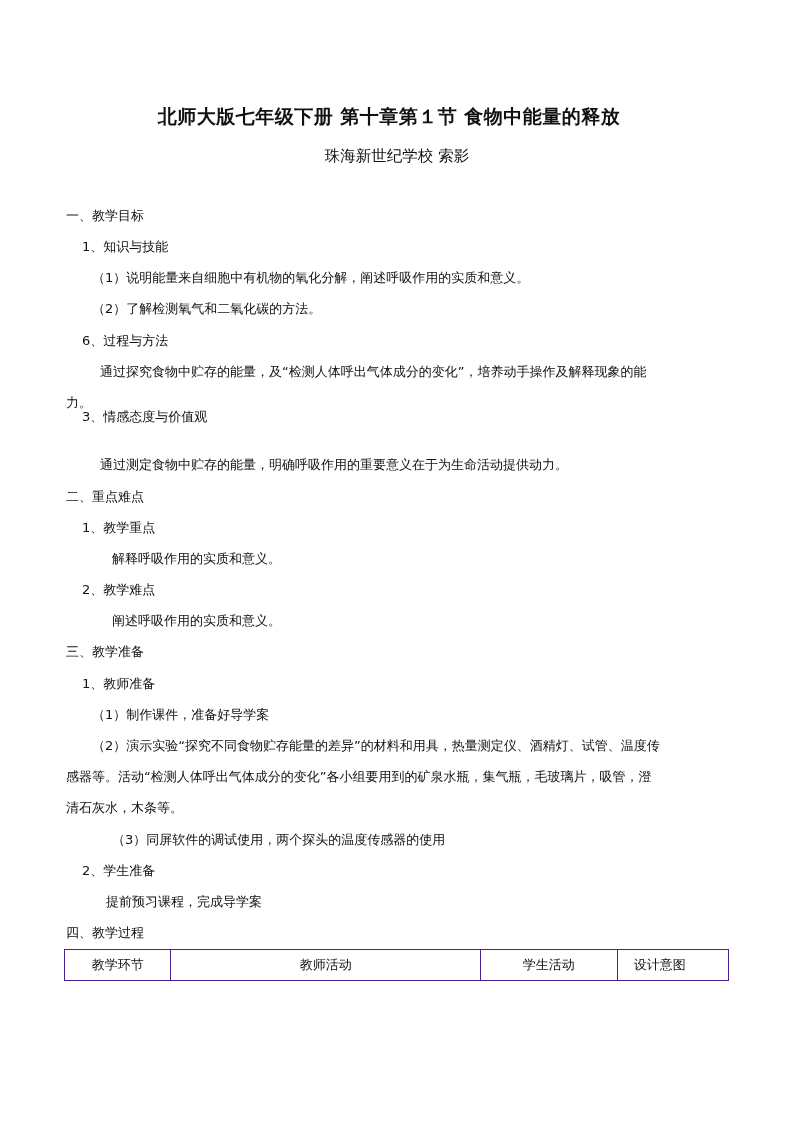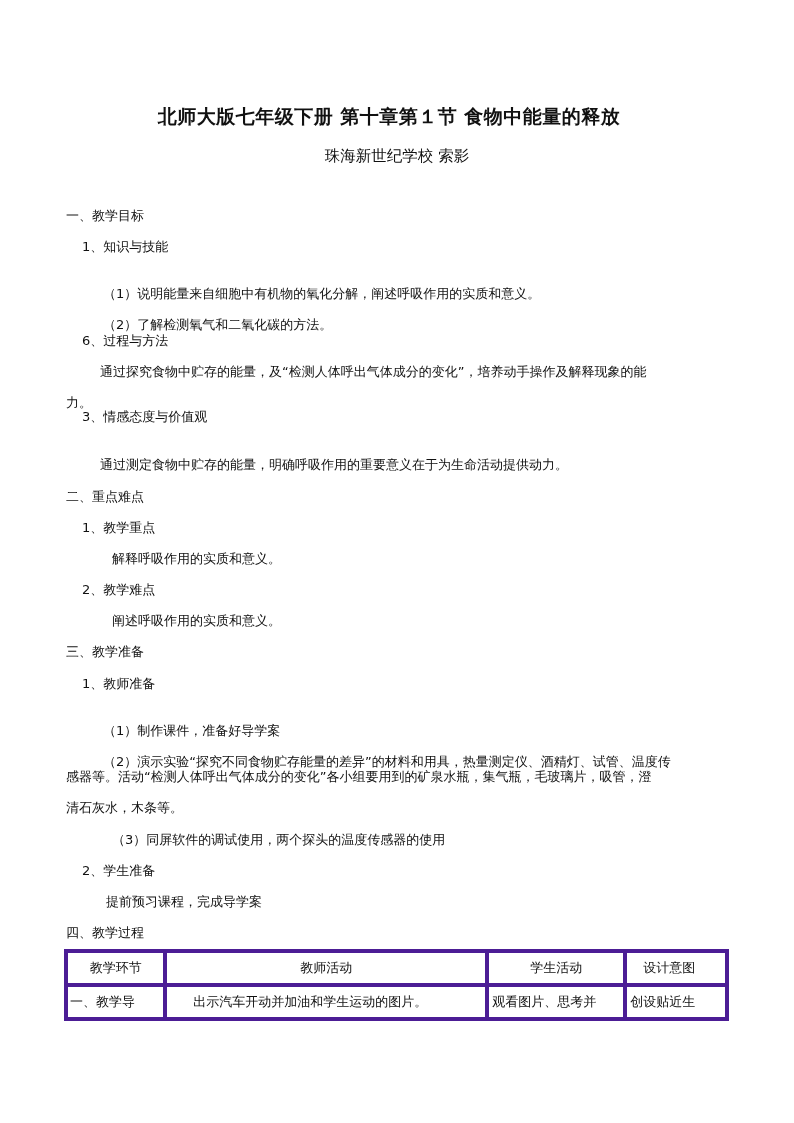--- a/index.html
+++ b/index.html
@@ -5,26 +5,26 @@
   html, body { margin:0; padding:0; background:#ffffff; }
   body { width:794px; height:1123px; position:relative; overflow:hidden;
          font-family:"DejaVu Sans", "Liberation Sans", sans-serif; color:#111; }
   .title { position:absolute; left:0; width:778px; top:104px; text-align:center;
            font-family:"DejaVu Serif", "Liberation Serif", serif; font-weight:bold; font-size:19px; letter-spacing:0.5px; }
   .subtitle { position:absolute; left:0; width:794px; top:146px; text-align:center;
               font-family:"DejaVu Serif", "Liberation Serif", serif; font-weight:normal; font-size:15.5px; }
   .line { position:absolute; font-size:13px; white-space:nowrap; line-height:18px; }
   .h1 { left:66px; }
   .h2 { left:82px; }
-  .h3 { left:103px;margin-top:16px; }
+  .h3 { left:92px; }
   .pwide { left:100px; }
   .pcont { left:66px; }
   .pdeep { left:112px; }
   table.proc { position:absolute; left:64px; top:949px; width:665px; border-collapse:collapse; font-size:13px; }
-  table.proc td { border:4px solid #4c1d95; height:30px; padding:0 16px; white-space:nowrap; }
+  table.proc td { border:1px solid #4c1d95; height:30px; padding:0 16px; white-space:nowrap; }
   .c1 { width:79px; text-align:center; }
   .c2 { width:334px; text-align:center; }
   .c3 { width:117px; text-align:center; }
   .c4 { width:85px; text-align:left; }
   .r2 .c2 { text-align:left; padding-left:26px; }
   .r2 .c3, .r2 .c4 { text-align:left; padding-left:3px; }
   .r2 .c1 { text-align:left; padding-left:2px; }
 </style>
 </head>
 <body>
@@ -61,20 +61,14 @@
 <div class="line h1" style="top:924px">四、教学过程</div>
 
 <table class="proc">
   <tbody>
       <tr>
     <td class="c1">教学环节</td>
     <td class="c2">教师活动</td>
     <td class="c3">学生活动</td>
     <td class="c4">设计意图</td>
   </tr>
-  <tr class="r2">
-    <td class="c1">一、教学导</td>
-    <td class="c2">出示汽车开动并加油和学生运动的图片。</td>
-    <td class="c3">观看图片、思考并</td>
-    <td class="c4">创设贴近生</td>
-  </tr>
 </tbody>
   </table>
 
 </body></html>

